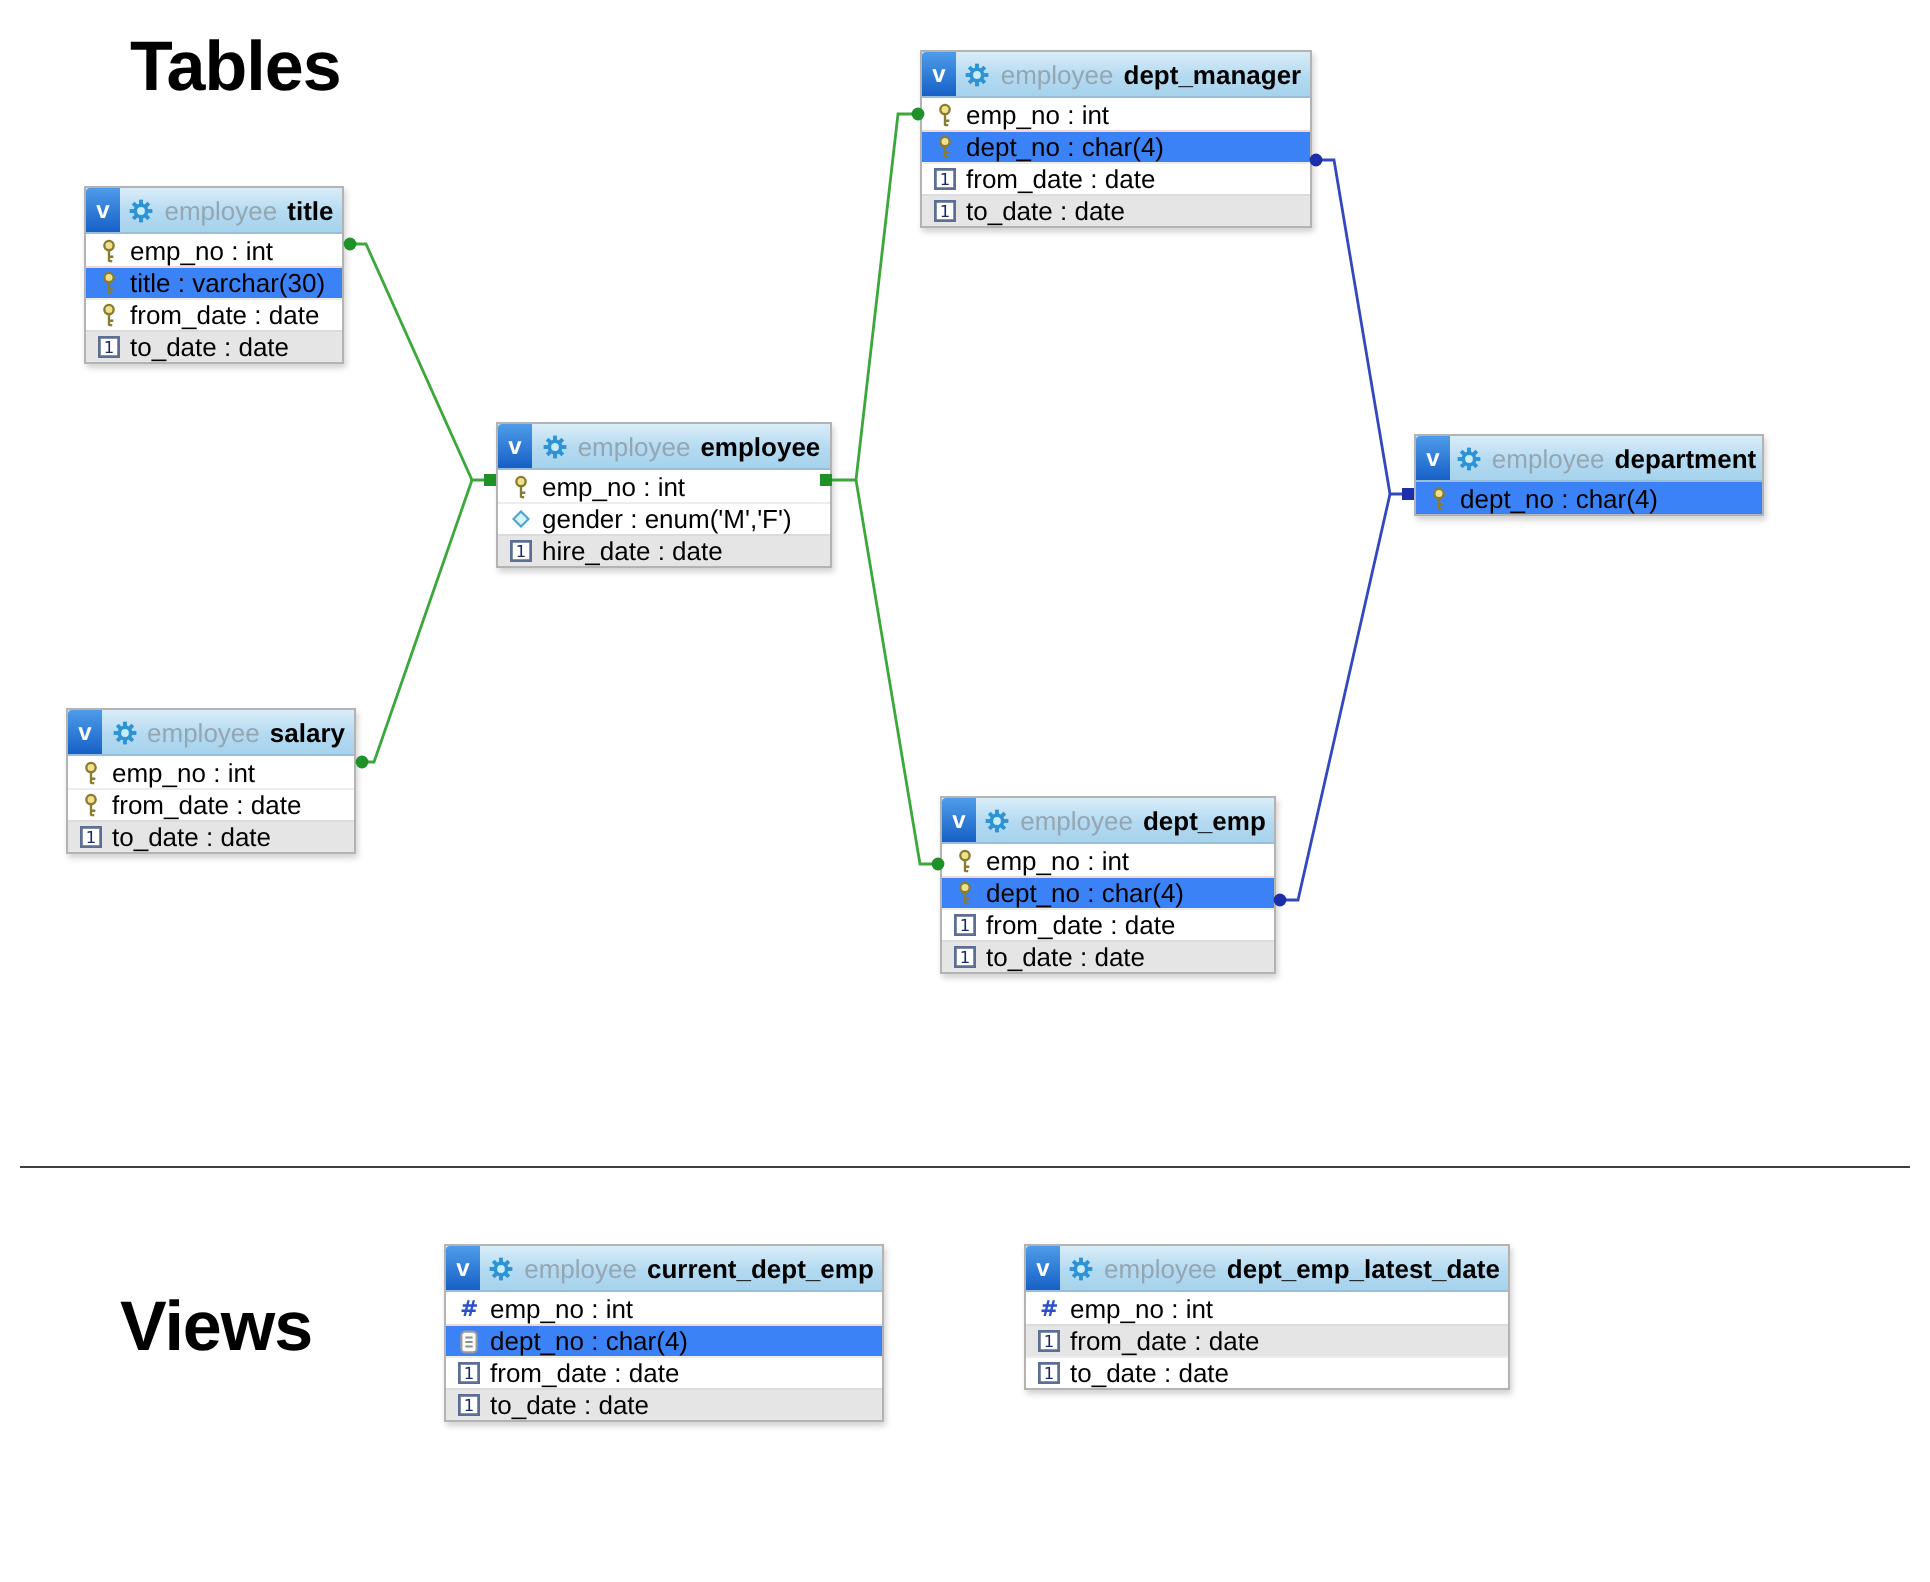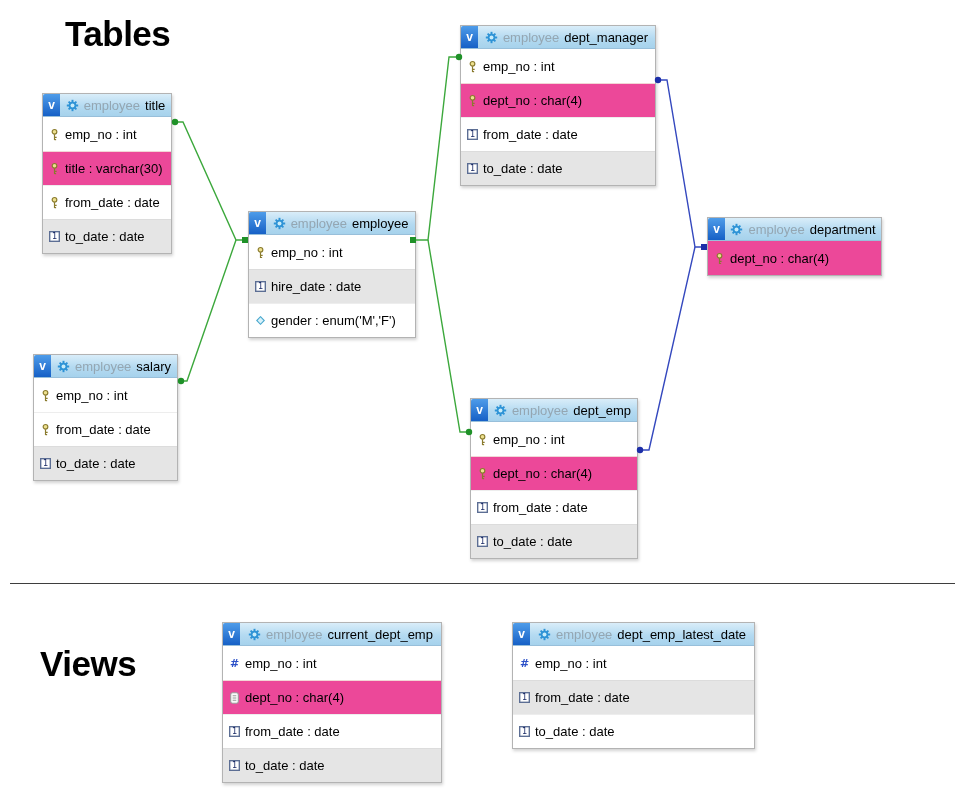--- a/index.html
+++ b/index.html
@@ -6,21 +6,21 @@
   body{
     width:965px;height:791px;background:#ffffff;position:relative;overflow:hidden;
     font-family:"Liberation Sans",sans-serif;
   }
   .canvas{position:absolute;inset:0}
   .section-title{
     position:absolute;margin:0;font-size:35px;font-weight:bold;color:#000;
     letter-spacing:-0.5px;z-index:2;
   }
   #tables-title{left:65px;top:14px}
-  #views-title{left:40px;top:644px}
+  #views-title{left:60px;top:644px}
   .divider{
     position:absolute;left:10px;top:575px;width:945px;height:0;border:none;
     border-top:1.6px solid #3e3e3e;z-index:1;
   }
   .db-table{
     position:absolute;background:#fff;border:1px solid #b3b3b3;
     box-shadow:1px 2px 3px rgba(0,0,0,.18);z-index:2;box-sizing:border-box;
   }
   .tbl-header{
     height:22px;display:flex;align-items:stretch;
@@ -31,28 +31,28 @@
     flex:0 0 17px;width:17px;display:flex;align-items:center;justify-content:center;
     background:linear-gradient(180deg,#4e9ce9,#1660c6);color:#fff;
     font-weight:bold;font-size:12px;border-radius:2px 0 0 0;
   }
   .hdr-group{
     flex:1;display:flex;align-items:center;justify-content:center;gap:5px;
     padding:0 3px;white-space:nowrap;overflow:hidden;
   }
   .gear{width:13px;height:13px;flex:0 0 13px}
   .db-name{font-size:13px;color:#94a6b2}
-  .tbl-name{font-size:13px;font-weight:normal;color:#000}
+  .tbl-name{font-size:13px;font-weight:bold;color:#000}
   .row{
-    height:34px;display:flex;align-items:center;gap:4px;padding:0 4px;
+    height:16px;display:flex;align-items:center;gap:4px;padding:0 4px;
     background:#fff;white-space:nowrap;box-sizing:border-box;
   }
   .row + .row{border-top:1px solid #ededed}
   .row.alt{background:#e5e5e5;border-top-color:#dcdcdc}
-  .row.pink{background:#ec4899;border-top-color:#f2d6d6}
+  .row.pink{background:#3b82f6;border-top-color:#f2d6d6}
   .ficon{flex:0 0 14px;width:14px;display:flex;align-items:center;justify-content:center}
   .flabel{font-size:13px;color:#000}
   svg.conn{position:absolute;left:0;top:0;z-index:3;pointer-events:none}
   .defs{position:absolute;width:0;height:0;overflow:hidden}
 </style>
 </head>
 <body>
 
 <svg class="defs" aria-hidden="true">
   <symbol id="i-key" viewBox="0 0 10 14">
@@ -211,36 +211,36 @@
       </span>
     </div>
     <div class="row">
       <span class="ficon">
           <svg width="9" height="13">
             <use href="#i-key"></use>
           </svg>
         </span>
       <span class="flabel">emp_no : int</span>
     </div>
-    <div class="row alt">
-      <span class="ficon">
-          <svg width="11" height="11">
-            <use href="#i-cal"></use>
-          </svg>
-        </span>
-      <span class="flabel">hire_date : date</span>
-    </div>
     <div class="row">
       <span class="ficon">
           <svg width="9" height="9">
             <use href="#i-enum"></use>
           </svg>
         </span>
       <span class="flabel">gender : enum('M','F')</span>
     </div>
+    <div class="row alt">
+      <span class="ficon">
+          <svg width="11" height="11">
+            <use href="#i-cal"></use>
+          </svg>
+        </span>
+      <span class="flabel">hire_date : date</span>
+    </div>
   </div>
 
   <div class="db-table" style="left:460px;top:25px;width:196px;">
     <div class="tbl-header">
       <span class="v-badge">v</span>
       <span class="hdr-group">
         <svg class="gear">
             <use href="#i-gear"></use>
           </svg>
         <span class="db-name">employee</span>

